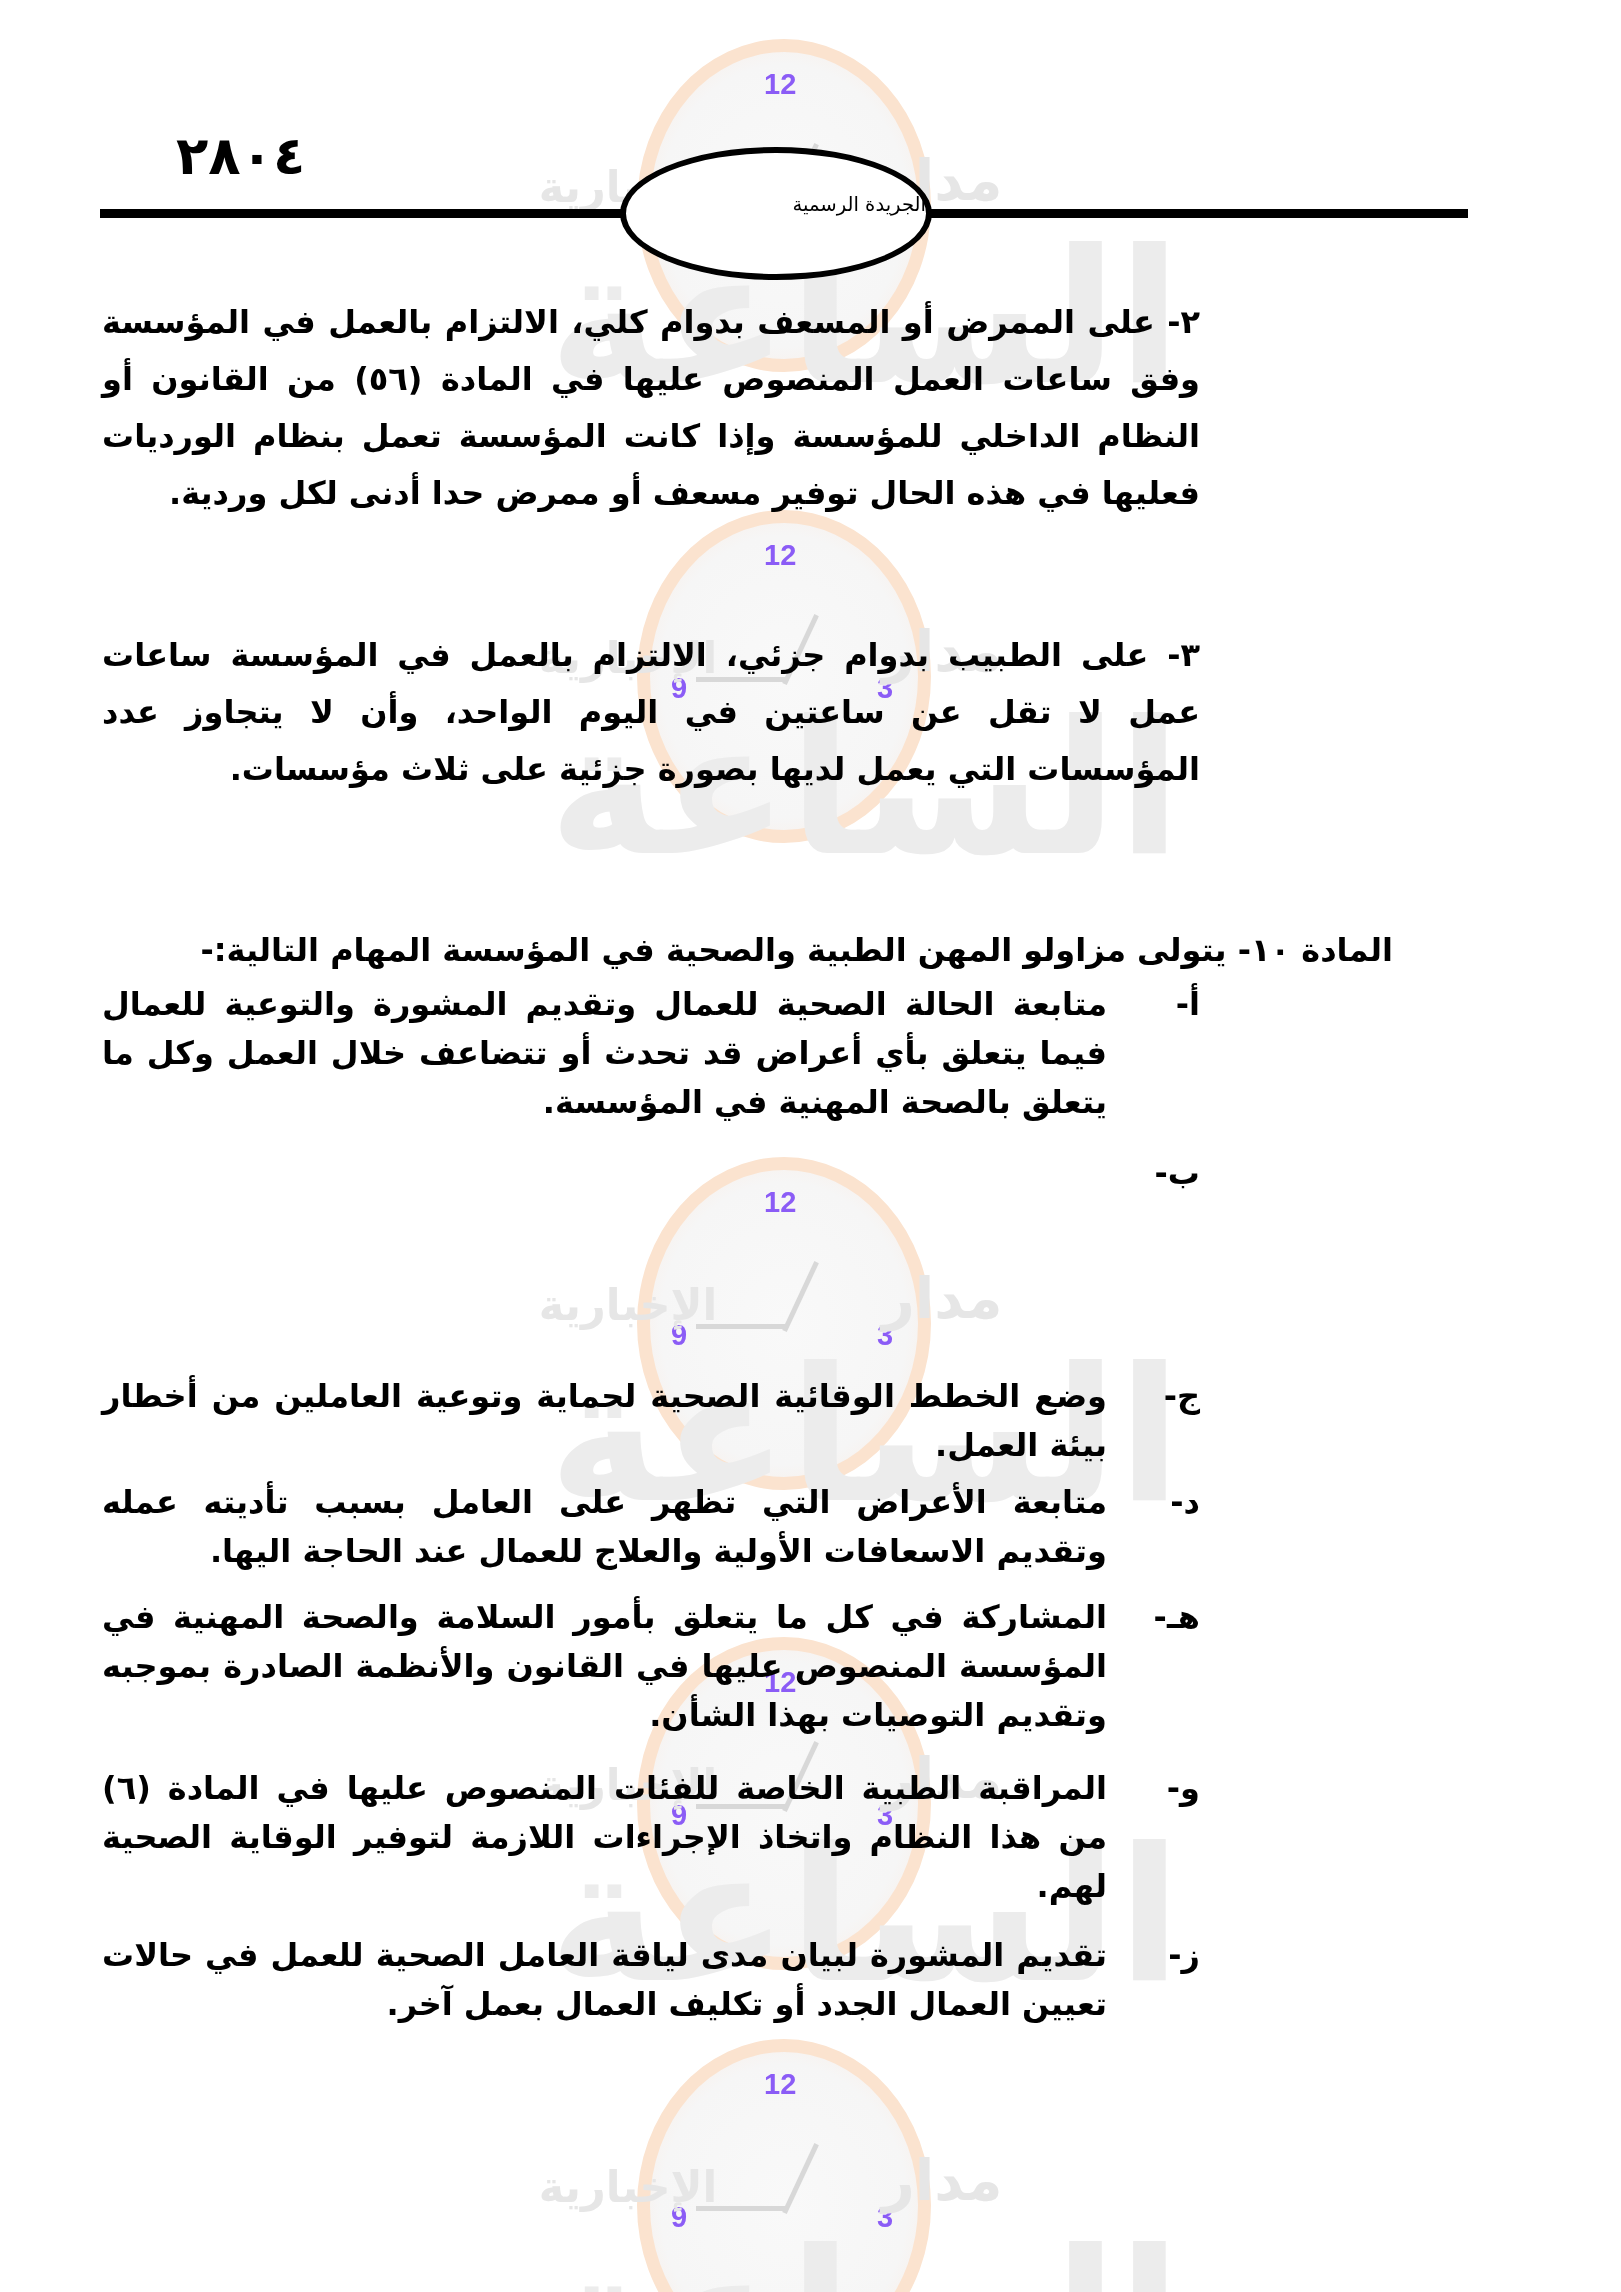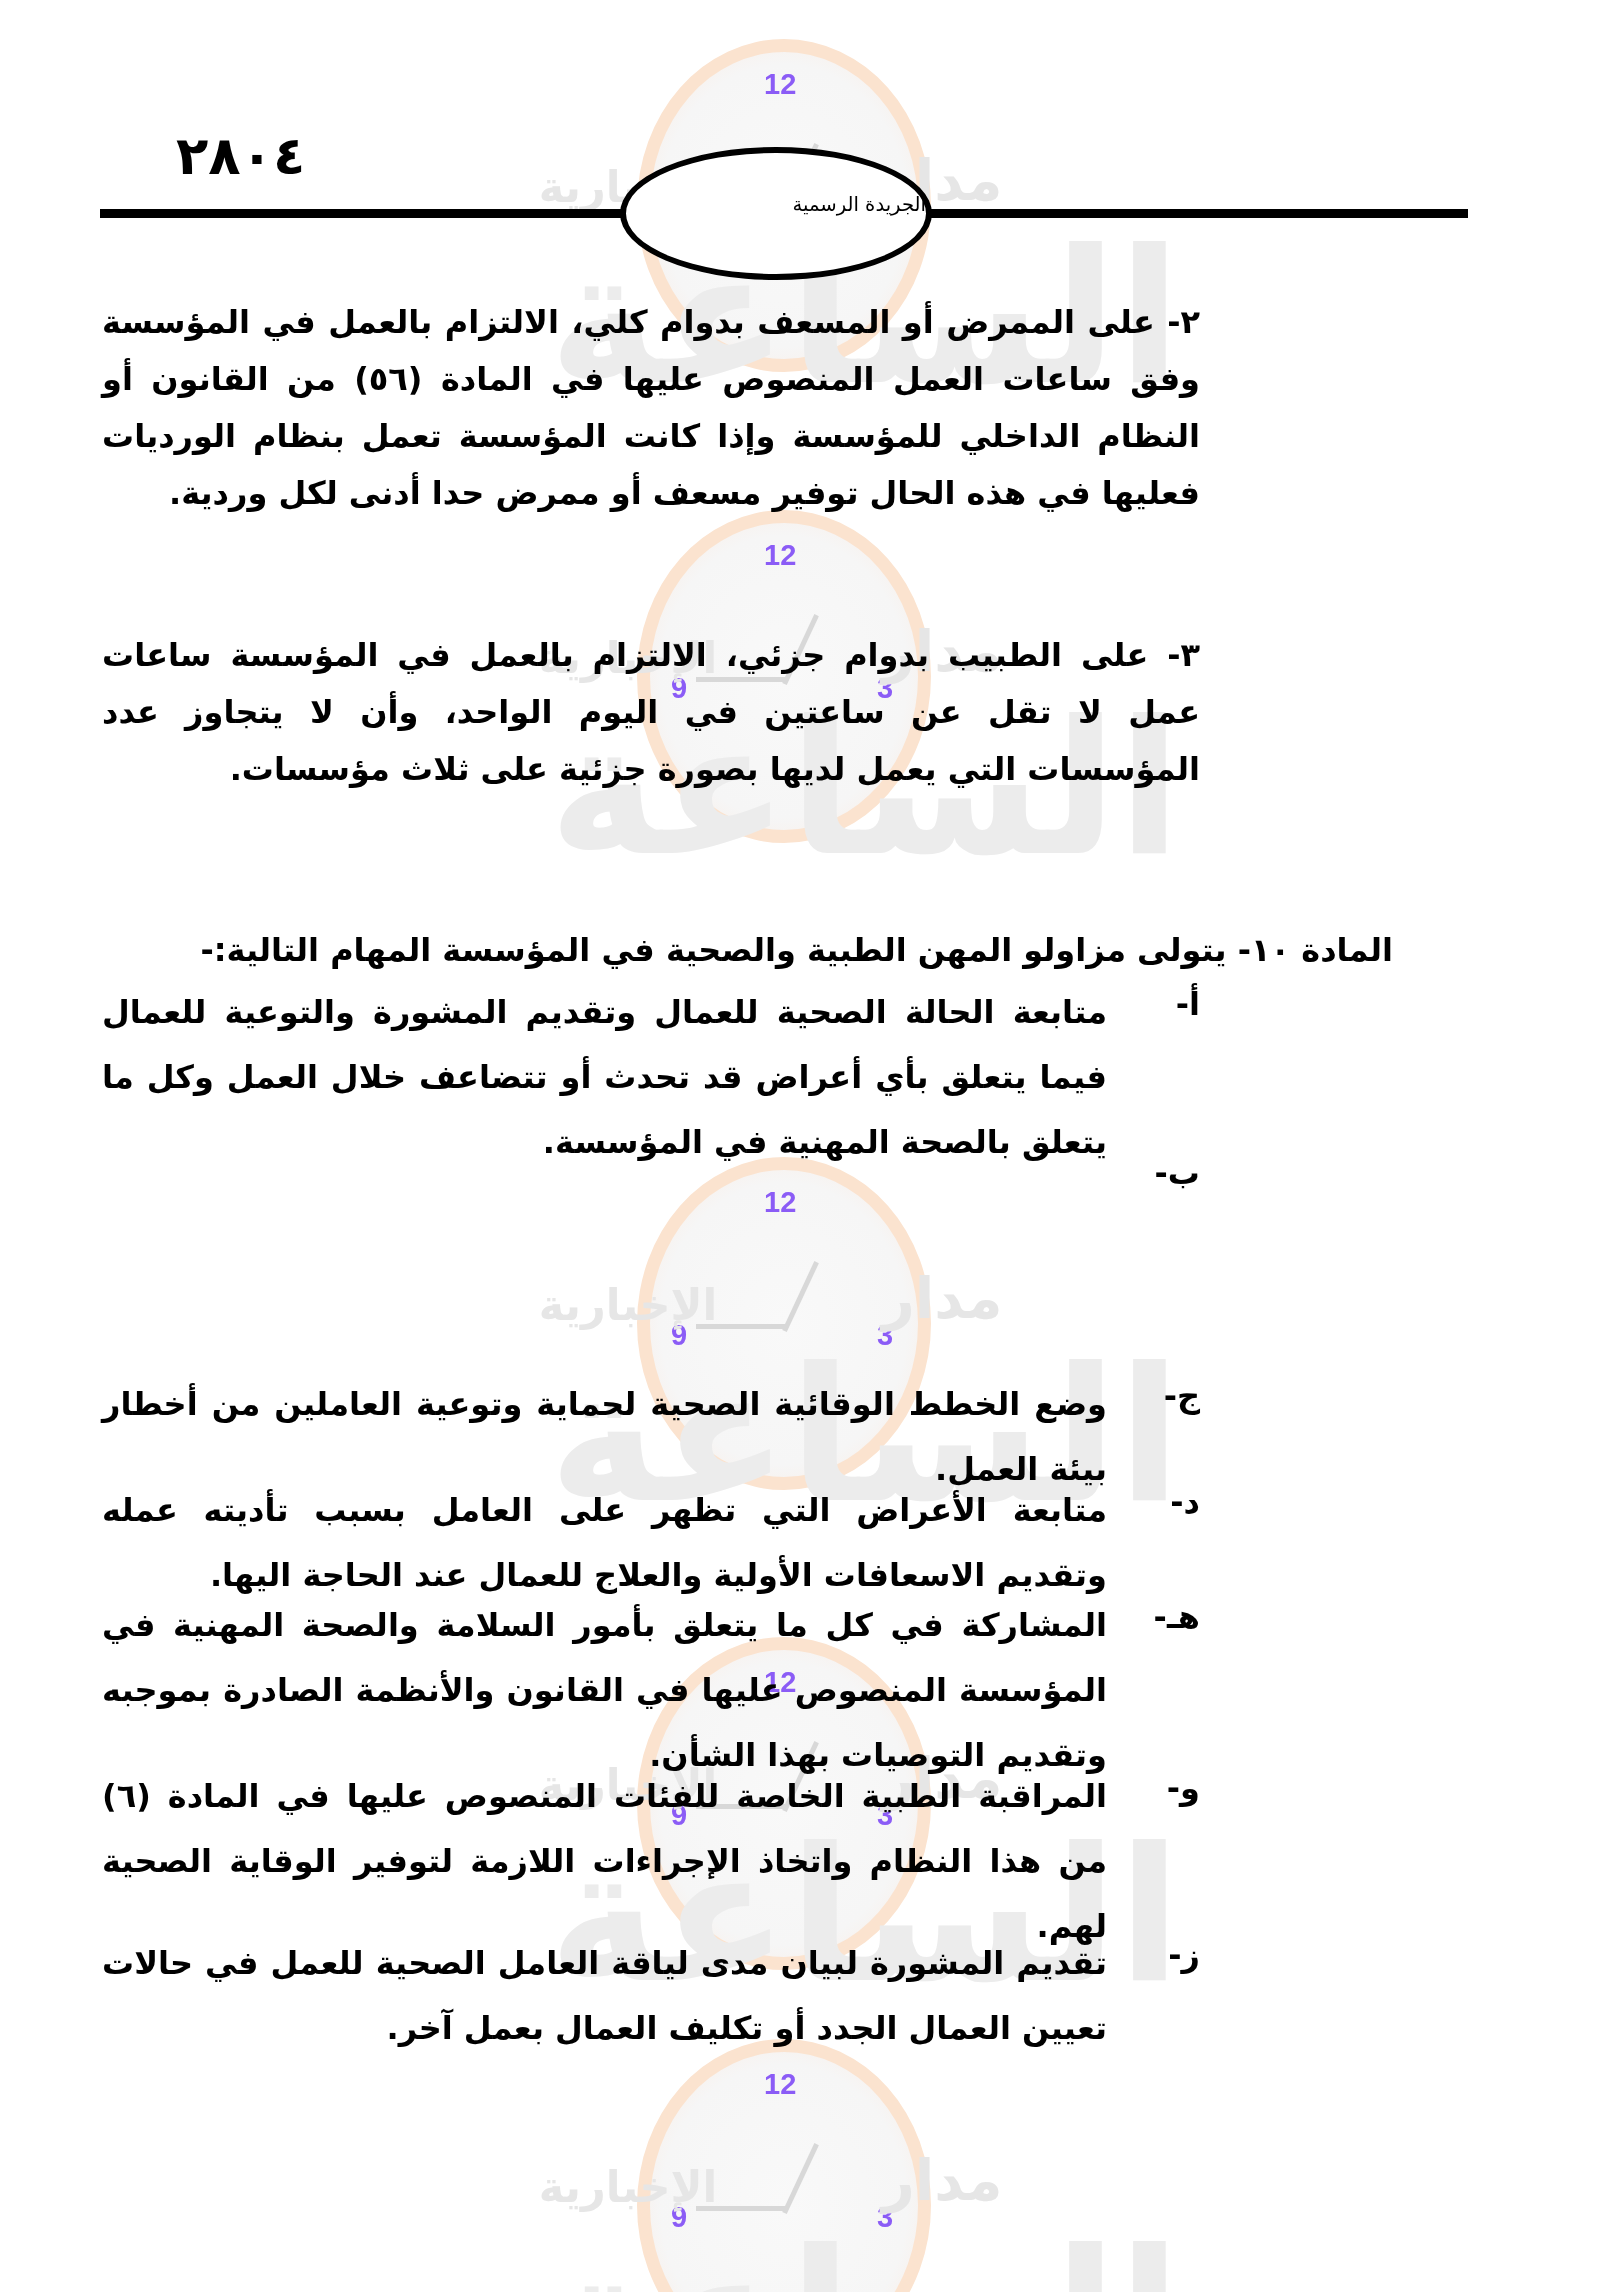--- a/index.html
+++ b/index.html
@@ -54,21 +54,21 @@
       position: absolute; direction: rtl; text-align: justify; text-align-last: right;
       font: bold 32px "DejaVu Sans", sans-serif; line-height: 57px;
     }
     .item {
       position: absolute; direction: rtl;
       font: bold 32px "DejaVu Sans", sans-serif;
     }
     .item .lbl { position: absolute; right: 0; top: 0; line-height: 49px; }
     .item .body {
       position: absolute; right: 93px; top: 0; text-align: justify; text-align-last: right;
-      line-height: 65px;
+      line-height: 49px;
     }
     .article-head {
       position: absolute; right: 228px; top: 926px; direction: rtl;
       font: bold 32px "DejaVu Sans", sans-serif; line-height: 49px; white-space: nowrap;
     }
   </style>
 </head>
 <body>
 
 <div class="wm" style="left:529px; top:39px;">

